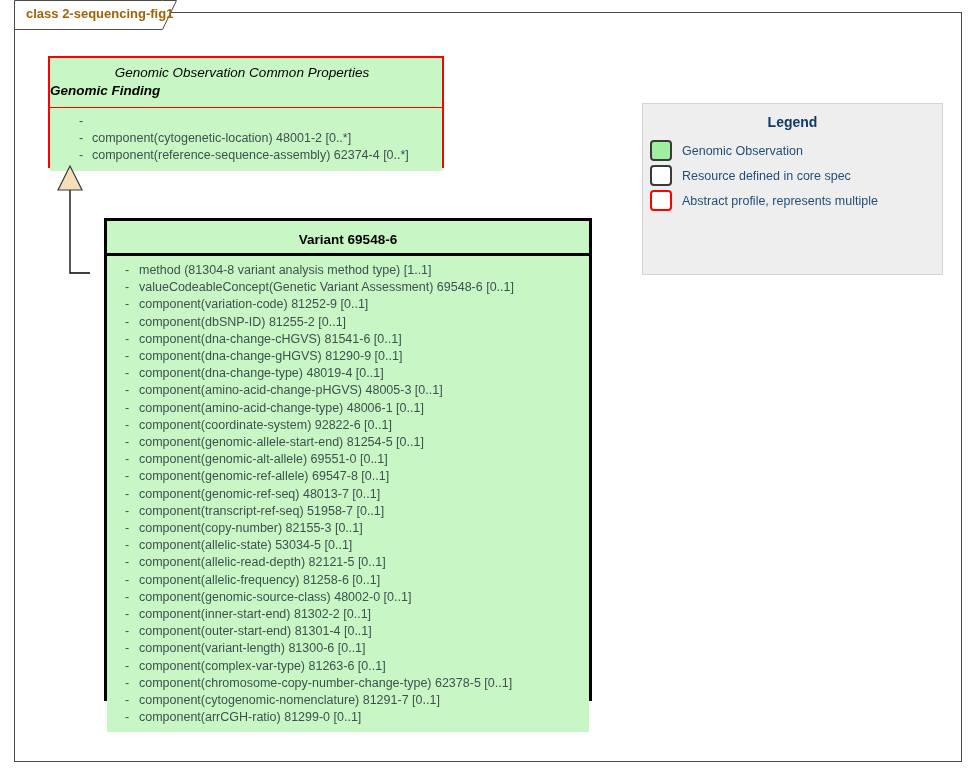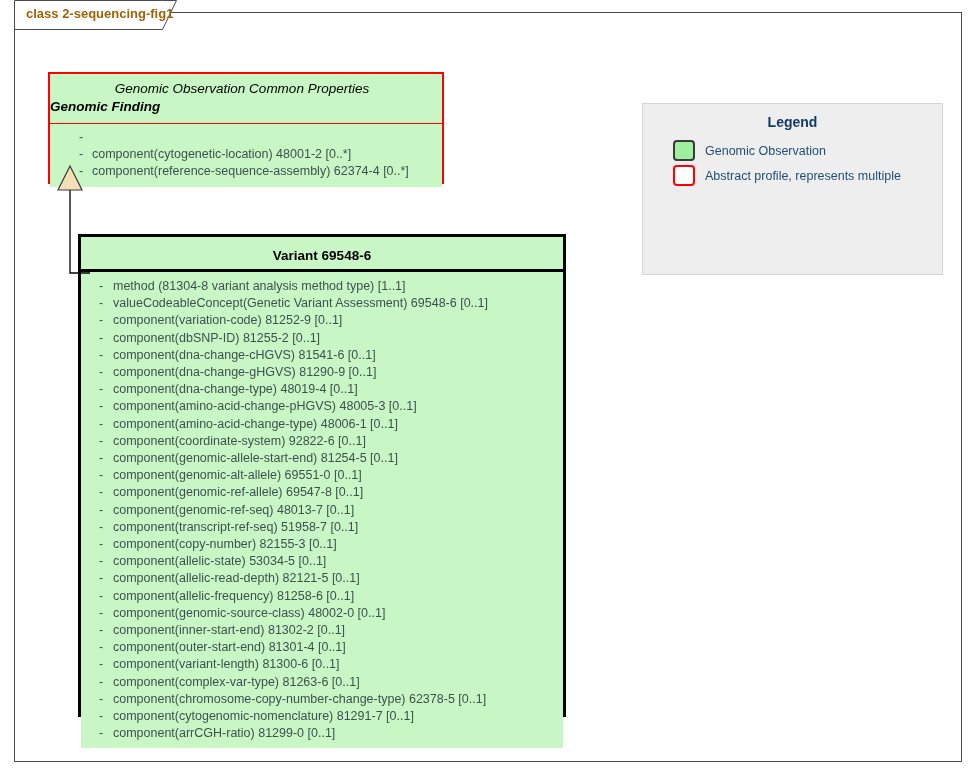--- a/index.html
+++ b/index.html
@@ -52,21 +52,20 @@
     color: #a16207;
     white-space: nowrap;
     letter-spacing: 0px;
   }
 
   
   .class-box {
     position: absolute;
     box-sizing: border-box;
     background: #c4b5fd;
-    margin-top: 16px;
   }
   .class-box .shadow {
     position: absolute;
     left: 4px;
     top: 4px;
     right: -4px;
     bottom: -4px;
     background: #d8d8d8;
     z-index: -1;
   }
@@ -128,21 +127,21 @@
     padding-right: 8px;
     line-height: 20px;
   }
   #parent-class .class-attrs {
     padding-left: 0px;
   }
   #parent-class .attr-row { padding-left: 20px; }
 
   
   #variant-class {
-    left: 78px;
+    left: 104px;
     top: 218px;
     width: 488px;
     height: 483px;
     border: 3px solid #000000;
   }
   #variant-class .class-header {
     height: 35px;
     border-bottom: 3px solid #000000;
     line-height: 35px;
   }
@@ -184,21 +183,21 @@
     font-size: 14px;
     font-weight: bold;
     color: #113a66;
     margin-top: 10px;
     margin-bottom: 8px;
   }
   .legend-row {
     display: flex;
     align-items: center;
     height: 25px;
-    padding-left: 30px;
+    padding-left: 7px;
   }
   .legend-swatch {
     width: 22px;
     height: 21px;
     border-radius: 4px;
     box-sizing: border-box;
     flex: 0 0 22px;
     margin-right: 10px;
   }
   .legend-label {
@@ -371,17 +370,21 @@
 </div>
 
 <div id="legend-box">
   <div id="legend-title">Legend</div>
   <div id="legend-items">
       <div class="legend-row">
         <span class="legend-swatch sw-genomic"></span>
         <span class="legend-label">Genomic Observation</span>
       </div>
       <div class="legend-row">
+        <span class="legend-swatch sw-core"></span>
+        <span class="legend-label">Resource defined in core spec</span>
+      </div>
+      <div class="legend-row">
         <span class="legend-swatch sw-abstract"></span>
         <span class="legend-label">Abstract profile, represents multiple</span>
       </div>
     </div>
 </div>
 
 </body></html>

